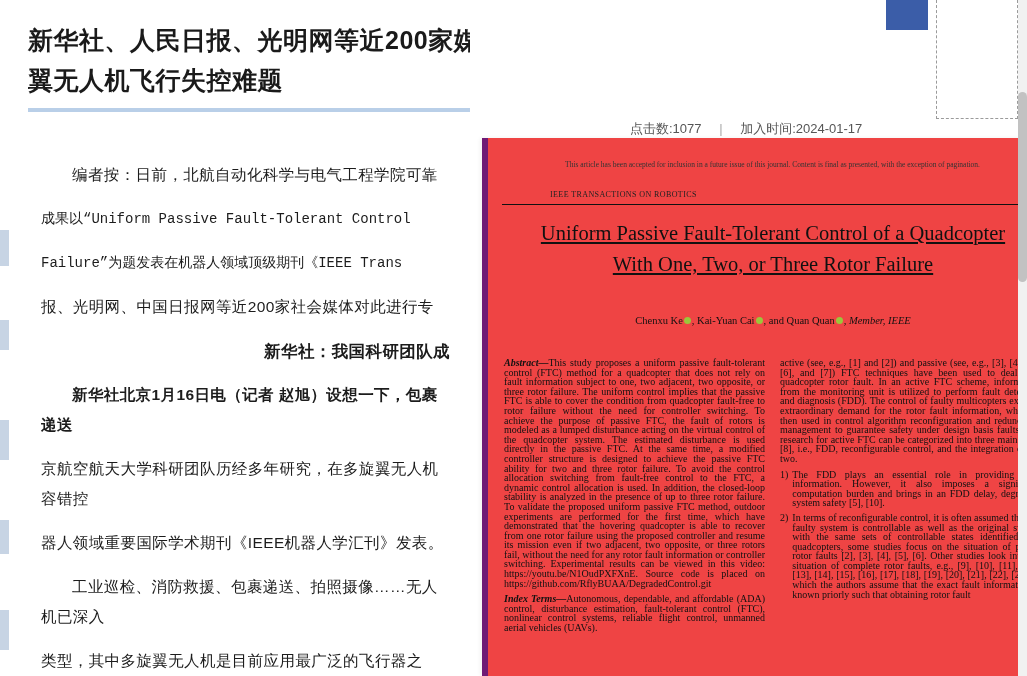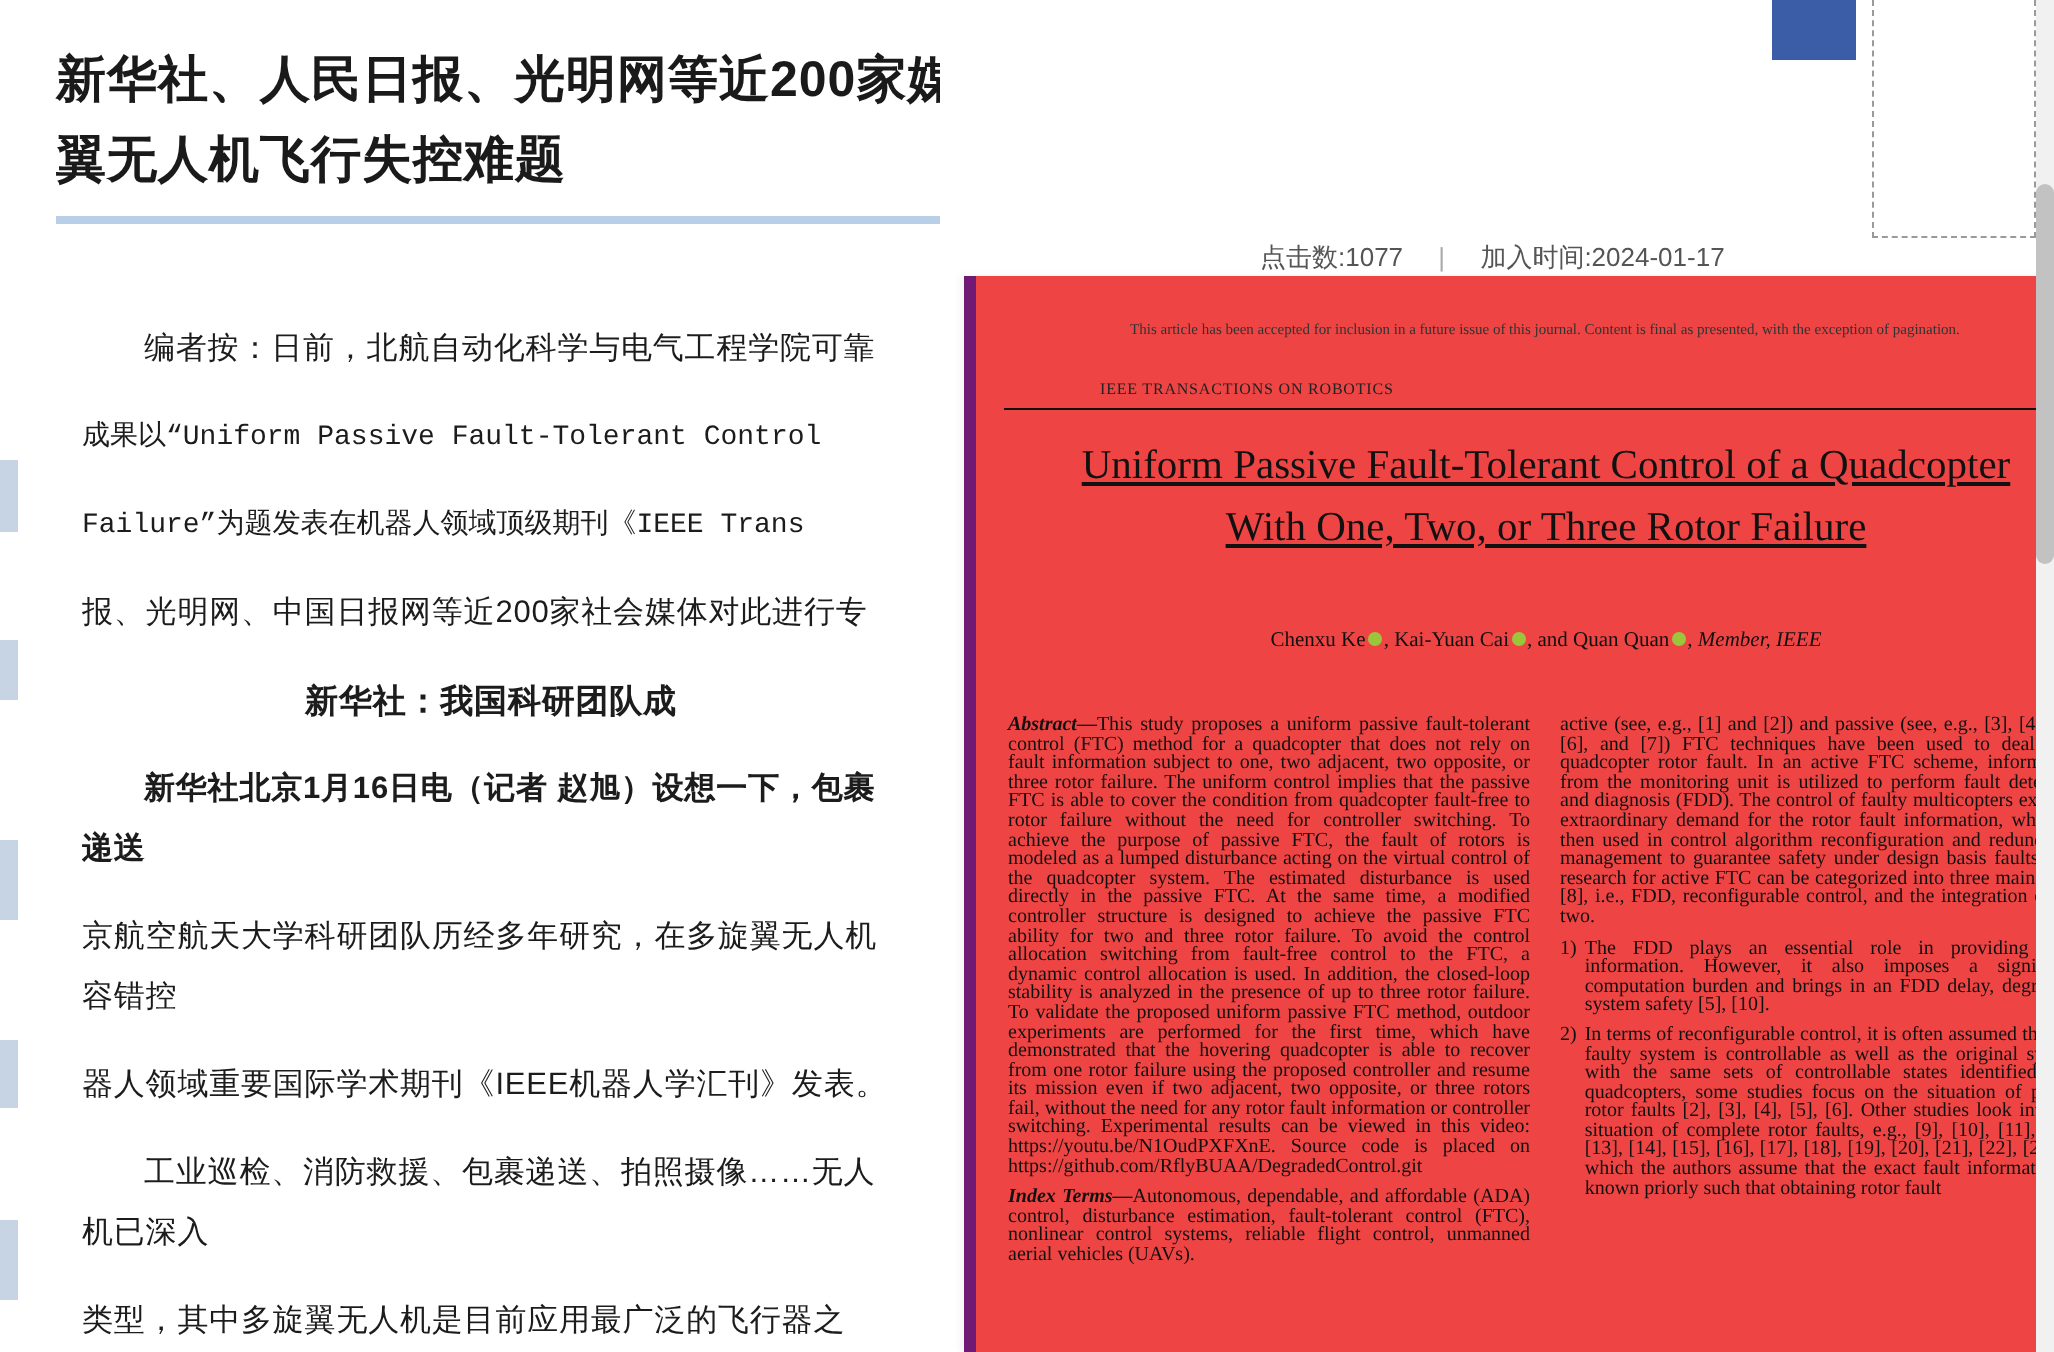--- a/index.html
+++ b/index.html
@@ -75,21 +75,21 @@
     color: #1c1c1c;
     letter-spacing: 0.4px;
   }
   .body-text p {
     margin: 0 0 14px 11px;
   }
   .p-indent {
     text-indent: 2em;
   }
   .sub-head {
-    text-align: center;
+    text-align: right;
     font-weight: bold;
     font-size: 16.5px;
     margin: 6px 0 14px 0;
     white-space: nowrap;
   }
   .mono-part {
     font-family: Liberation Mono, monospace;
     font-size: 14px;
     letter-spacing: 0;
   }

